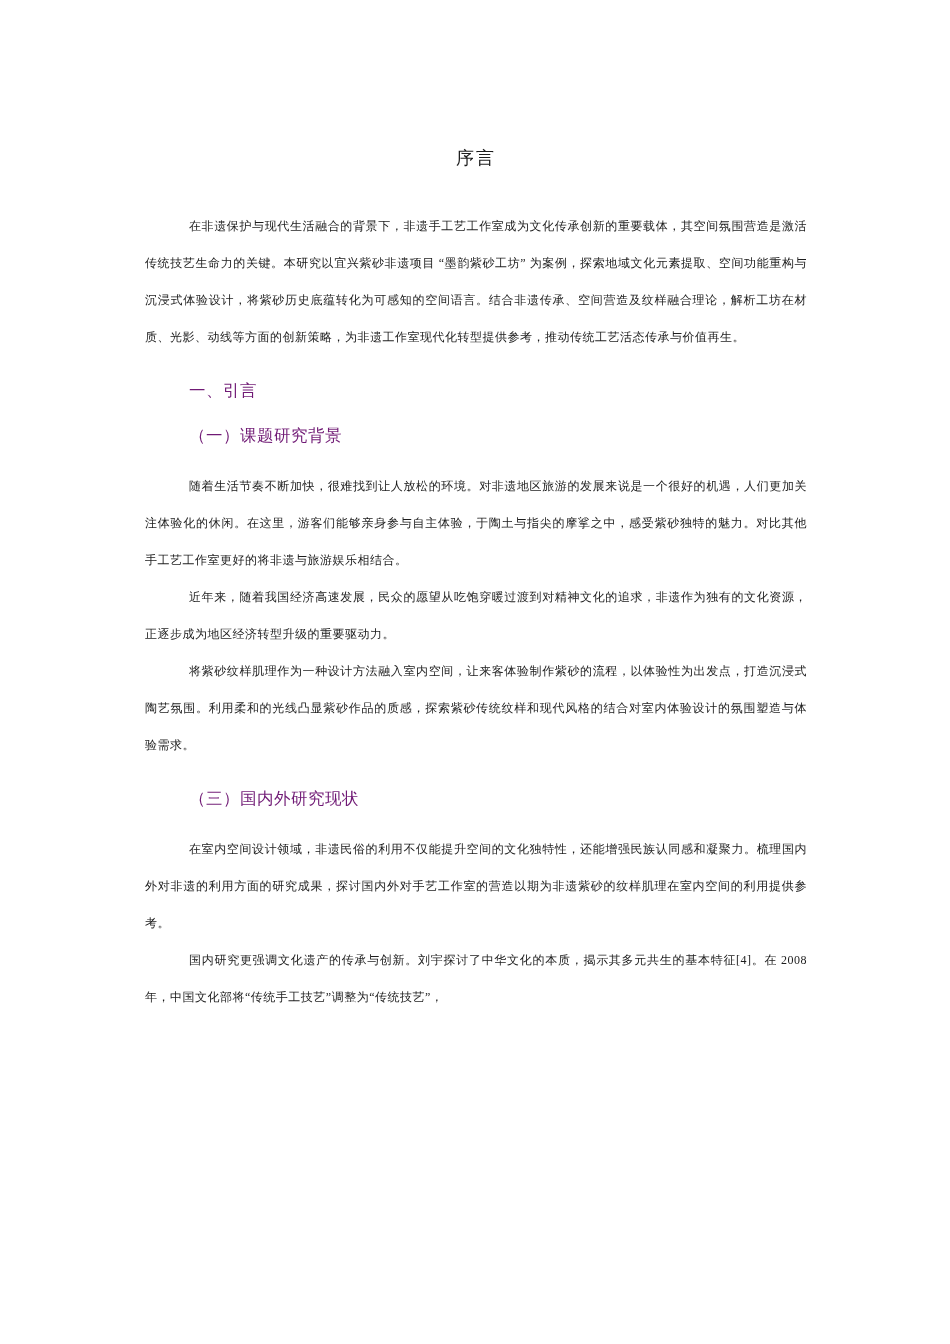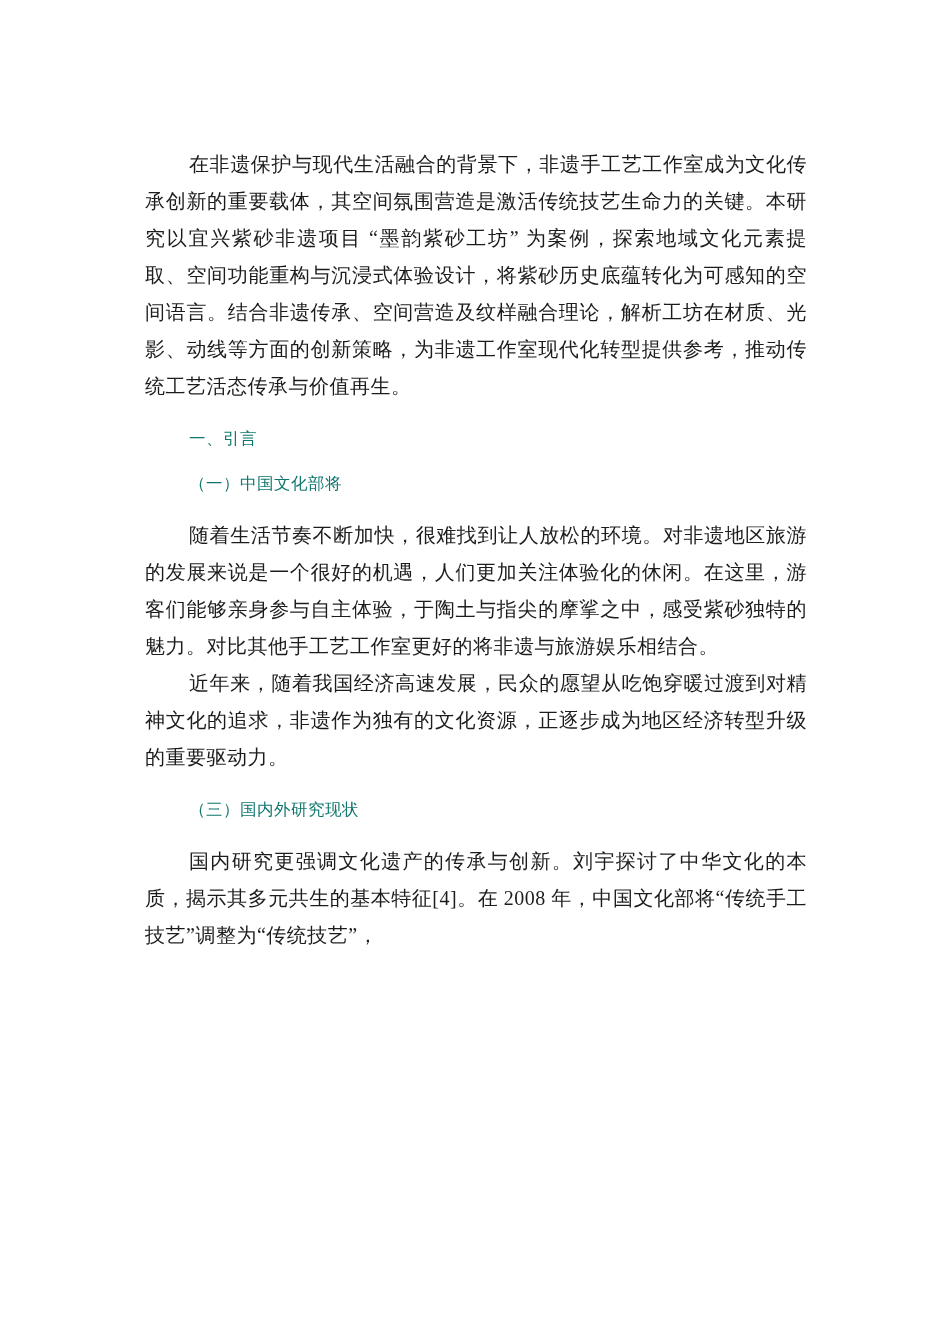--- a/index.html
+++ b/index.html
@@ -24,60 +24,63 @@
     margin: 0 0 38px 0;
     font-size: 18px;
     font-weight: normal;
     text-align: center;
     letter-spacing: 2px;
     line-height: 24px;
     color: #1c1c1c;
   }
   .para {
     margin: 0;
-    font-size: 20px;
+    font-size: 12px;
     line-height: 37px;
     text-align: justify;
     text-indent: 44px;
     letter-spacing: 0.5px;
     word-break: break-all;
   }
   .heading {
     margin: 16px 0 14px 0;
     font-size: 16.5px;
     font-weight: normal;
-    font-family: Liberation Mono, monospace;
+    font-family: Liberation Sans, sans-serif;
     line-height: 37px;
     text-indent: 44px;
     letter-spacing: 0.5px;
-    color: #0f766e;
+    color: #701a75;
   }
   .heading.tight-top {
     margin-top: 8px;
   }
   .heading.tight-bottom {
     margin-bottom: 2px;
   }
 </style>
 </head>
 <body>
 
 <div class="page">
 
+  <h1 class="doc-title">序言</h1>
 
   <p class="para">在非遗保护与现代生活融合的背景下，非遗手工艺工作室成为文化传承创新的重要载体，其空间氛围营造是激活传统技艺生命力的关键。本研究以宜兴紫砂非遗项目 “墨韵紫砂工坊” 为案例，探索地域文化元素提取、空间功能重构与沉浸式体验设计，将紫砂历史底蕴转化为可感知的空间语言。结合非遗传承、空间营造及纹样融合理论，解析工坊在材质、光影、动线等方面的创新策略，为非遗工作室现代化转型提供参考，推动传统工艺活态传承与价值再生。</p>
 
   <h2 class="heading tight-bottom">一、引言</h2>
 
-  <h3 class="heading tight-top">（一）中国文化部将</h3>
+  <h3 class="heading tight-top">（一）课题研究背景</h3>
 
   <p class="para">随着生活节奏不断加快，很难找到让人放松的环境。对非遗地区旅游的发展来说是一个很好的机遇，人们更加关注体验化的休闲。在这里，游客们能够亲身参与自主体验，于陶土与指尖的摩挲之中，感受紫砂独特的魅力。对比其他手工艺工作室更好的将非遗与旅游娱乐相结合。</p>
 
   <p class="para">近年来，随着我国经济高速发展，民众的愿望从吃饱穿暖过渡到对精神文化的追求，非遗作为独有的文化资源，正逐步成为地区经济转型升级的重要驱动力。</p>
 
 
+  <p class="para">将紫砂纹样肌理作为一种设计方法融入室内空间，让来客体验制作紫砂的流程，以体验性为出发点，打造沉浸式陶艺氛围。利用柔和的光线凸显紫砂作品的质感，探索紫砂传统纹样和现代风格的结合对室内体验设计的氛围塑造与体验需求。</p>
 
   <h3 class="heading">（三）国内外研究现状</h3>
 
+  <p class="para">在室内空间设计领域，非遗民俗的利用不仅能提升空间的文化独特性，还能增强民族认同感和凝聚力。梳理国内外对非遗的利用方面的研究成果，探讨国内外对手艺工作室的营造以期为非遗紫砂的纹样肌理在室内空间的利用提供参考。</p>
 
   <p class="para">国内研究更强调文化遗产的传承与创新。刘宇探讨了中华文化的本质，揭示其多元共生的基本特征[4]。在 2008 年，中国文化部将“传统手工技艺”调整为“传统技艺”，</p>
 
 </div>
 
 </body></html>

